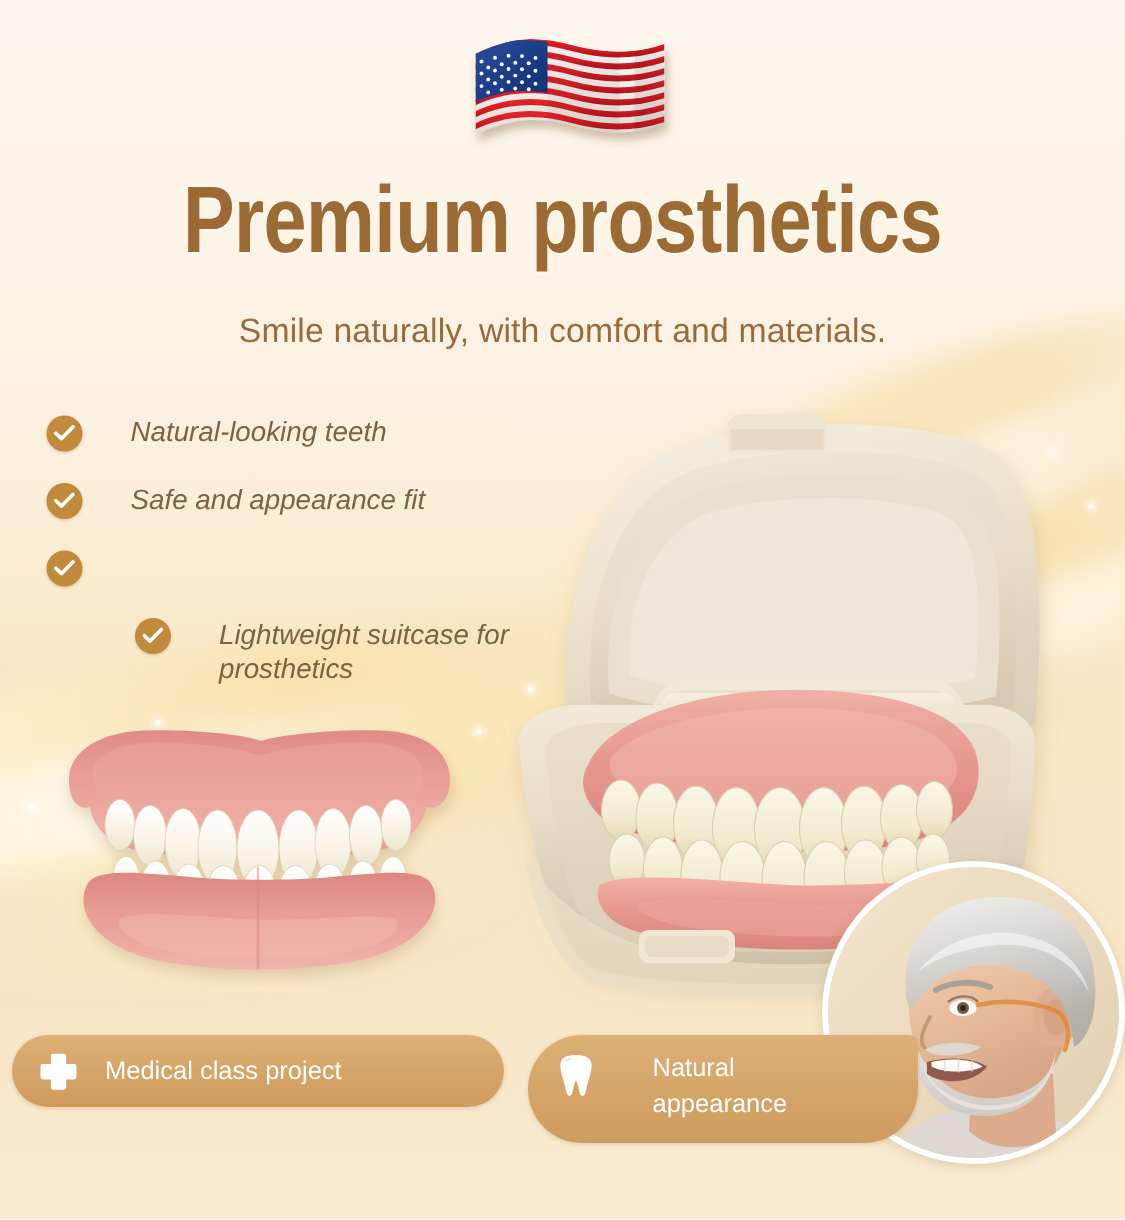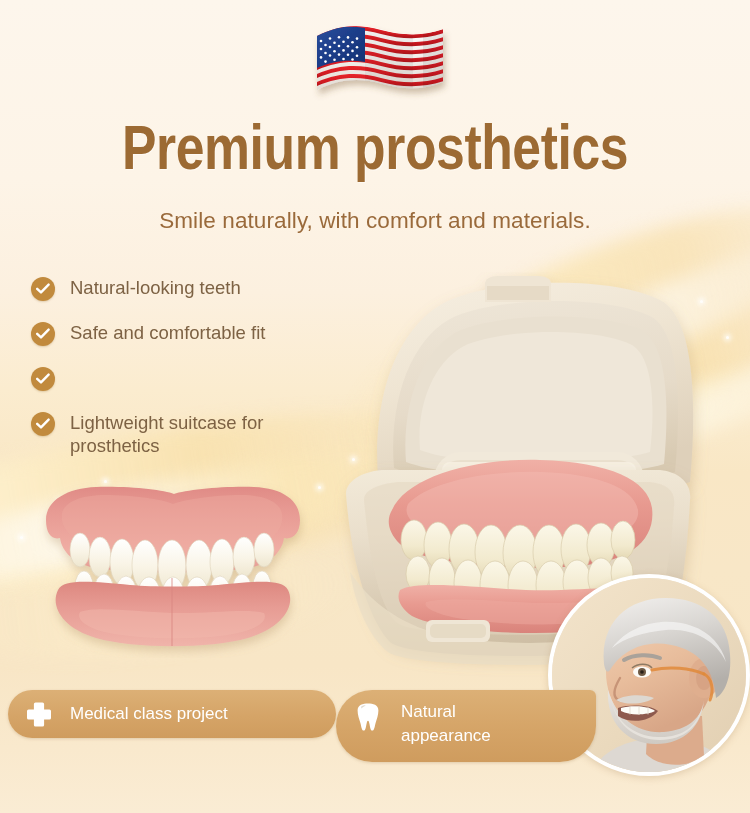--- a/index.html
+++ b/index.html
@@ -108,36 +108,37 @@
   
   .bullets {
     position: absolute; left: 31px; top: 276px;
     width: 330px;
   }
   .bullet-row {
     display: flex;
     align-items: flex-start;
     margin-bottom: 20px;
   }
-  .bullet-row:last-child { margin-bottom: 0; }
+  .bullet-row:last-child { margin-bottom: 0; justify-content: flex-end; }
   .check-circle {
     flex: 0 0 auto;
     width: 24px; height: 24px;
     border-radius: 50%;
     background: #c18a3d;
     position: relative;
     margin-top: 1px;
     box-shadow: 0 1px 2px rgba(150,110,50,.28);
   }
   .check-circle svg { position: absolute; left: 5px; top: 6px; }
   .bullet-text {
-    margin-left: 15px;
+    margin-left: 32px;
     font-size: 18.5px;
     line-height: 23px;
     color: #7d6244;
+    font-style: italic;
   }
 
   
   .dentures {
     position: absolute;
     left: 34px; top: 478px;
     width: 276px; height: 180px;
   }
 
   
@@ -167,27 +168,28 @@
     align-items: flex-start;
     box-shadow: 0 1px 3px rgba(150,110,60,.25);
   }
   .badge-1 {
     left: 8px; top: 690px;
     width: 328px; height: 48px;
     border-radius: 24px;
     align-items: center;
   }
   .badge-2 {
-    left: 336px; top: 690px;
+    left: 352px; top: 690px;
     width: 260px; height: 72px;
     border-top-left-radius: 36px;
     border-bottom-left-radius: 36px;
     border-top-right-radius: 6px;
     border-bottom-right-radius: 36px;
     padding-top: 9px;
+    gap: 18px;
   }
   .badge-icon {
     flex: 0 0 auto;
     margin-left: 16px;
     width: 30px; height: 34px;
     display: flex; align-items: center; justify-content: center;
   }
   .badge-2 .badge-icon { margin-left: 17px; margin-top: 1px; }
   .badge-label {
     margin-left: 16px;
@@ -313,21 +315,21 @@
       </span>
       <span class="bullet-text">Natural-looking teeth</span>
     </div>
 
     <div class="bullet-row">
       <span class="check-circle">
         <svg width="14" height="12" viewBox="0 0 14 12">
             <path d="M1.2 5.8 L5 9.4 L12.6 1.6" fill="none" stroke="#fff" stroke-width="2.4" stroke-linecap="round" stroke-linejoin="round"></path>
           </svg>
       </span>
-      <span class="bullet-text">Safe and comfortable fit</span>
+      <span class="bullet-text">Safe and appearance fit</span>
     </div>
 
     <div class="bullet-row">
       <span class="check-circle">
         <svg width="14" height="12" viewBox="0 0 14 12">
             <path d="M1.2 5.8 L5 9.4 L12.6 1.6" fill="none" stroke="#fff" stroke-width="2.4" stroke-linecap="round" stroke-linejoin="round"></path>
           </svg>
       </span>
     </div>
 

